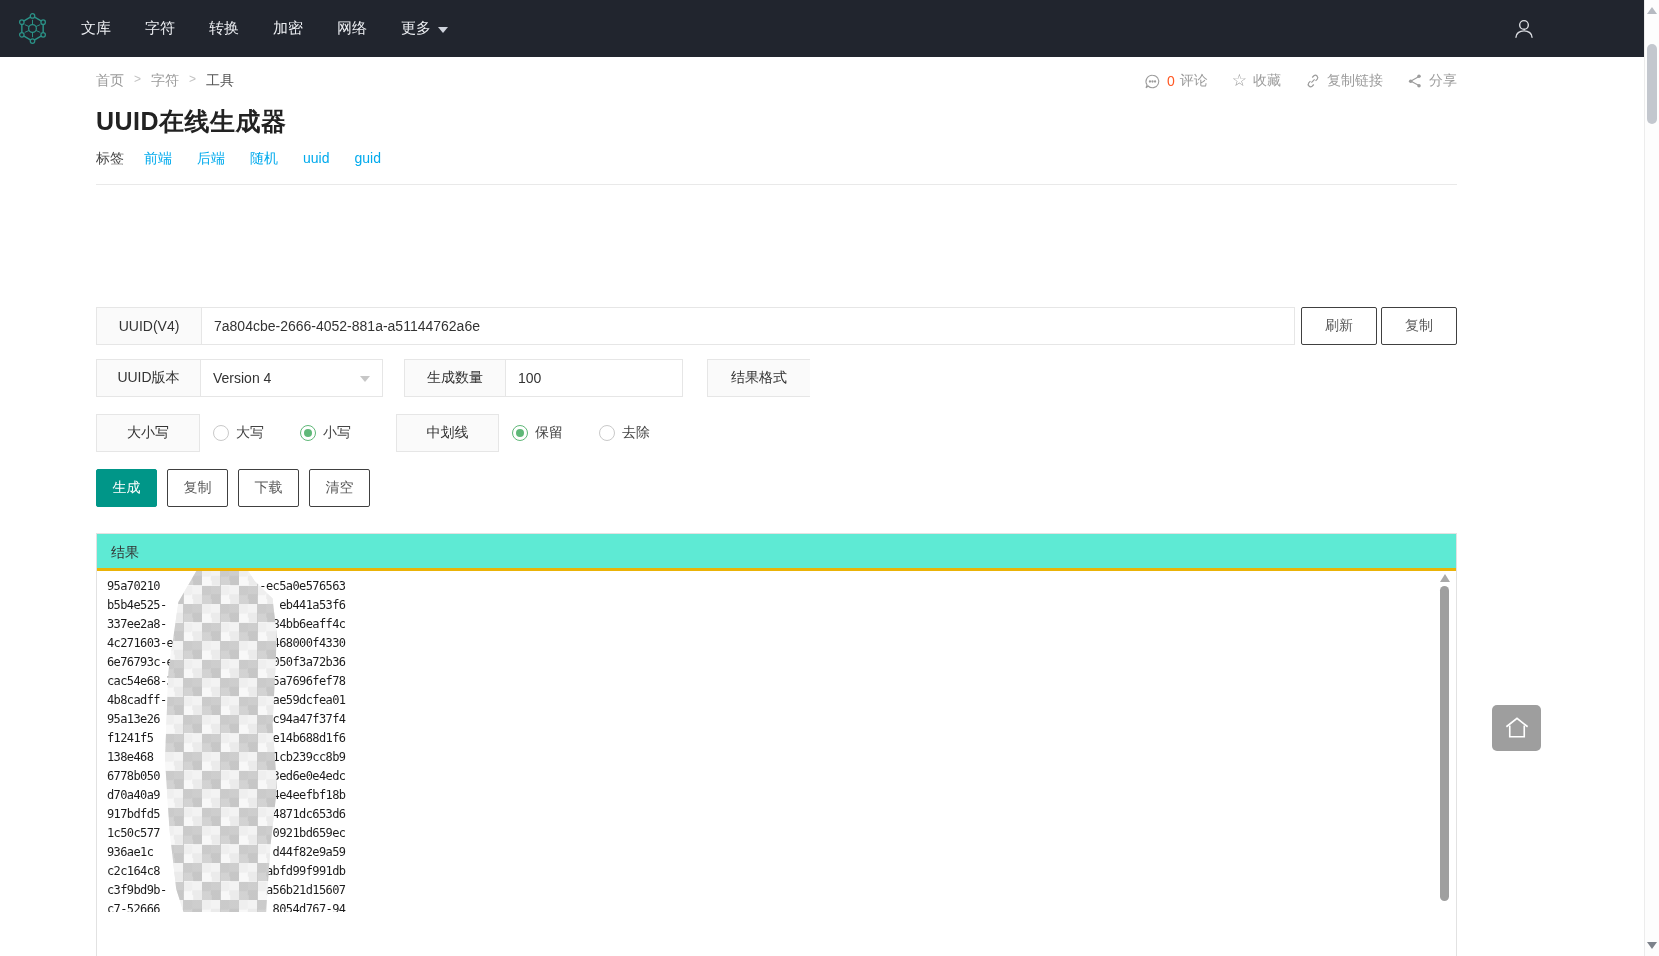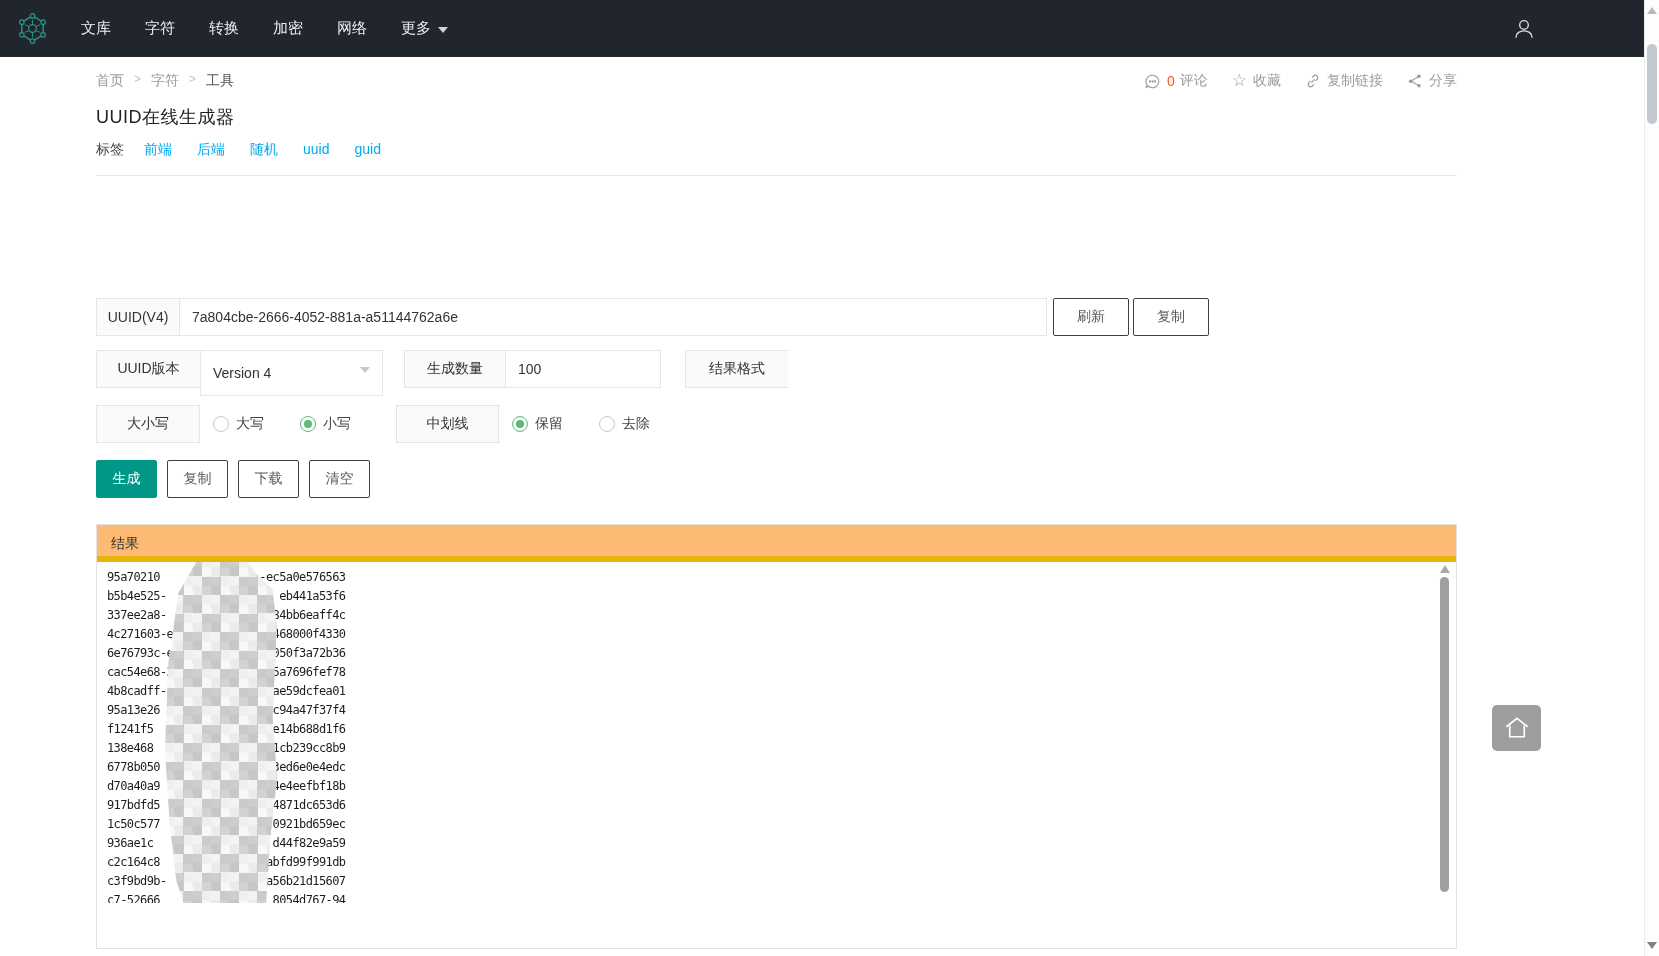--- a/index.html
+++ b/index.html
@@ -33,21 +33,21 @@
   .crumbs { display:flex; align-items:flex-start; font-size:14px; color:#999; }
   .crumbs a { color:#999; text-decoration:none; cursor:pointer; }
   .crumb-sep { margin:0 10px; color:#c2c2c2; font-size:12px; }
   .crumb-current { color:#555; }
   .toolbar { display:flex; align-items:center; color:#9b9b9b; font-size:14px; }
   .tb-item { display:flex; align-items:center; margin-left:24px; cursor:pointer; }
   .tb-item svg, .tb-item .star { margin-right:6px; }
   .tb-count { color:#ff5722; margin-right:5px; }
   .star { font-size:17px; line-height:16px; color:#9b9b9b; }
 
-  .page-title { margin-top:13px; font-size:18px; font-weight:400; color:#222; letter-spacing:.5px; }
+  .page-title { margin-top:13px; font-size:25px; font-weight:700; color:#222; letter-spacing:.5px; }
 
   .tags-row { margin-top:12px; display:flex; align-items:center; font-size:14px; }
   .tags-label { color:#444; margin-right:20px; }
   .tag-link { color:#01aaed; text-decoration:none; margin-right:25px; cursor:pointer; }
 
   .divider { margin-top:16px; border:none; border-top:1px solid #e9e9e9; height:0; }
 
   
   .row { display:flex; align-items:center; }
   .row-1 { margin-top:122px; }
@@ -60,21 +60,21 @@
     background:#fafafa; border:1px solid #e6e6e6; border-right:none;
     display:flex; align-items:center; justify-content:center;
     font-size:14px; color:#333; white-space:nowrap;
   }
   .ifield {
     border:1px solid #e6e6e6; background:#fff; height:38px;
     font-size:14px; color:#333; padding:0 12px;
     font-family:"Liberation Sans","DejaVu Sans",sans-serif; outline:none;
   }
   .iselect {
-    border:1px solid #e6e6e6; background:#fff; height:46px; position:relative;
+    border:1px solid #e6e6e6; background:#fff; height:38px; position:relative;
     display:flex; align-items:center; padding:0 12px; font-size:14px; color:#333; cursor:pointer;
   }
   .sel-caret {
     position:absolute; right:12px; top:16px; width:0; height:0;
     border-left:5px solid transparent; border-right:5px solid transparent;
     border-top:6px solid #c7c7c7;
   }
   .btn {
     height:38px; border:1px solid #404040; background:#fff; border-radius:2px;
     font-size:14px; color:#595959; cursor:pointer; text-align:center;
@@ -94,21 +94,21 @@
     content:""; position:absolute; left:3px; top:3px; width:8px; height:8px;
     border-radius:50%; background:#5fb878;
   }
   .rlabel { margin-left:7px; font-size:14px; color:#444; }
 
   
   .results {
     margin-top:26px; border:1px solid #e2e2e2; height:425px; position:relative; background:#fff;
   }
   .results-header {
-    height:37px; line-height:37px; background:#fdba74; border-bottom:6px solid #eab308;
+    height:37px; line-height:37px; background:#5eead4; border-bottom:3px solid #eab308;
     padding-left:14px; font-size:14px; color:#333;
   }
   .results-body {
     position:relative; height:341px; overflow:hidden; padding:6px 30px 0 10px;
   }
   .uuid-row {
     font-family:"DejaVu Sans Mono","Liberation Mono",monospace;
     font-size:12px; letter-spacing:-0.6px; line-height:19px; height:19px;
     color:#1c1c1c; white-space:pre;
   }
@@ -244,39 +244,39 @@
     <a class="tag-link">前端</a>
         <a class="tag-link">后端</a>
         <a class="tag-link">随机</a>
         <a class="tag-link">uuid</a>
         <a class="tag-link">guid</a>
       </span>
   </div>
   <hr class="divider">
 
   <div class="row row-1">
-    <div class="igroup" style="flex:none; width:951px;">
+    <div class="igroup" style="flex:none; width:1199px;">
       <span class="iaddon" style="width:105px;">UUID(V4)</span>
       <input class="ifield" style="width: 1094px;" readonly="" value="7a804cbe-2666-4052-881a-a51144762a6e">
     </div>
     <button class="btn btn-sm" style="margin-left:6px;">刷新</button>
     <button class="btn btn-sm" style="margin-left:4px;">复制</button>
   </div>
 
   <div class="row row-2">
     <div class="igroup">
       <span class="iaddon" style="width:104px;">UUID版本</span>
       <div class="iselect" style="width:183px;">
         <span>Version 4</span>
         <i class="sel-caret"></i>
       </div>
     </div>
     <div class="igroup" style="margin-left:21px;">
       <span class="iaddon" style="width:101px;">生成数量</span>
-      <input class="ifield" style="width: 156px;" value="100">
+      <input class="ifield" style="width: 178px;" value="100">
     </div>
     <div class="igroup" style="margin-left:24px;">
       <span class="iaddon" style="width:103px;">结果格式</span>
     </div>
   </div>
 
   <div class="row row-3">
     <div class="igroup">
       <span class="iaddon" style="width:104px; border-right:1px solid #e6e6e6;">大小写</span>
     </div>

